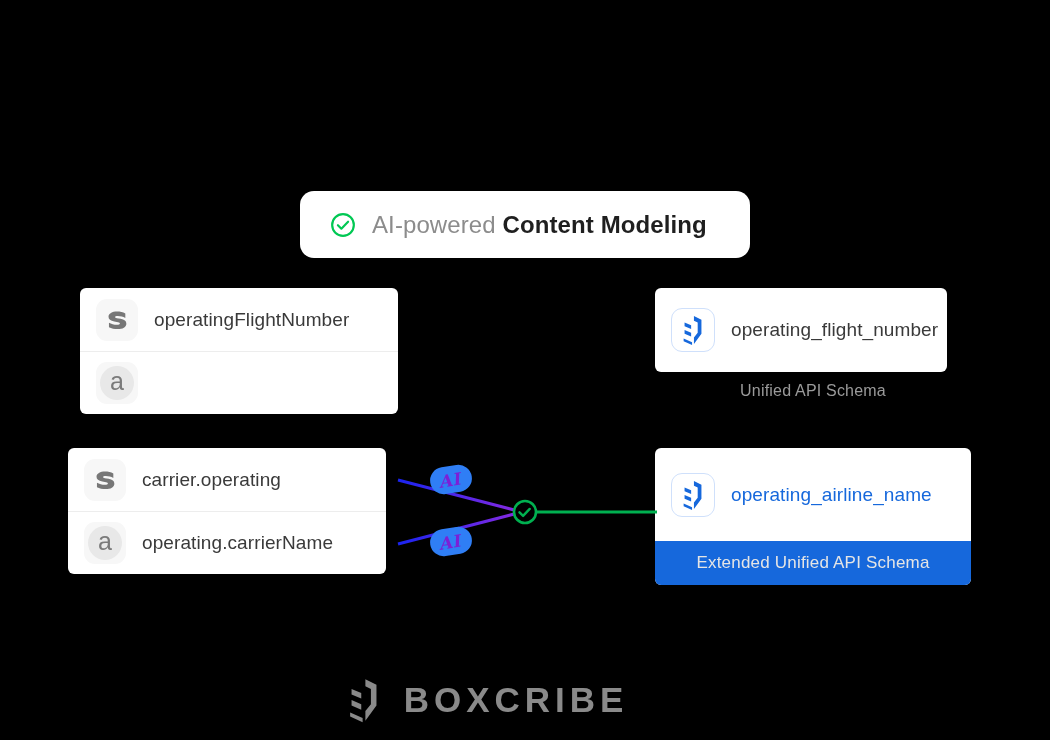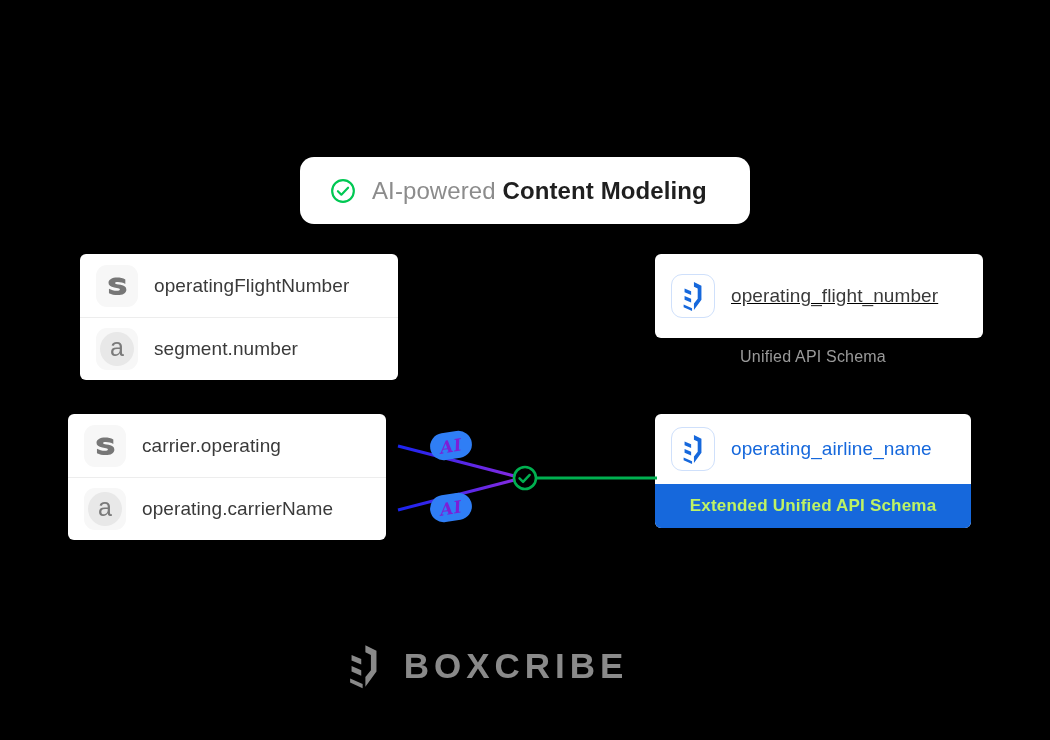--- a/index.html
+++ b/index.html
@@ -11,20 +11,21 @@
     width: 1050px;
     height: 740px;
     position: relative;
     overflow: hidden;
     font-family: "Liberation Sans", sans-serif;
     -webkit-font-smoothing: antialiased;
   }
   .stage {
     position: absolute;
     inset: 0;
+    margin-top: 34px;
   }
 
   
   .title-pill {
     position: absolute;
     left: 300px;
     top: 157px;
     width: 450px;
     height: 67px;
     box-sizing: border-box;
@@ -95,46 +96,46 @@
     font-size: 19px;
     color: #3a3a3a;
     white-space: nowrap;
     letter-spacing: 0.1px;
   }
   .row-label.blue { color: #1668dc; }
 
   
   #card-gds-1 { left: 80px; top: 254px; width: 318px; }
   #card-gds-2 { left: 68px; top: 414px; width: 318px; }
-  #card-unified    { left: 655px; top: 254px; width: 328px; height: 84px; text-decoration: underline; }
+  #card-unified    { left: 655px; top: 254px; width: 292px; height: 84px; }
   #card-extended   { left: 655px; top: 414px; width: 316px; }
 
   #card-unified .row { height: 84px; }
-  #card-extended .row { height: 70px; }
+  #card-extended .row { height: 93px; }
 
   .schema-caption {
     position: absolute;
     left: 655px;
     top: 348px;
     width: 316px;
     text-align: center;
     font-size: 16px;
     font-weight: 400;
     color: #9a9a9a;
     letter-spacing: 0.2px;
   }
   .card-footer {
     background: #1668dc;
     height: 44px;
     display: flex;
     align-items: center;
     justify-content: center;
     font-size: 17px;
-    font-weight: 700;
-    color: #bef264;
+    font-weight: 400;
+    color: #e5e5e5;
     letter-spacing: 0.2px;
   }
 
   
   .connectors {
     position: absolute;
     left: 0; top: 0;
     width: 1050px; height: 740px;
     pointer-events: none;
   }
@@ -200,21 +201,20 @@
         <svg width="28" height="28" viewBox="0 0 32 32">
           <path d="M25.5 8.5c-2.6-1.5-6-2.1-9.4-2.1-5.6 0-9.8 2.2-9.8 6 0 3 2.3 4.6 6.6 5.4l4.3.8c1.5.3 2.1.7 2.1 1.3 0 .9-1.3 1.4-3.6 1.4-3.2 0-6.3-.8-8.9-2.3v5.3c2.8 1.4 6.3 2.1 9.8 2.1 5.9 0 10.1-2.2 10.1-6.2 0-3-2.2-4.7-6.6-5.5l-4.4-.8c-1.4-.3-2-.6-2-1.2 0-.8 1.1-1.3 3.3-1.3 3 0 6 .8 8.5 2.2z" fill="#777777"></path>
         </svg>
       </span>
       <span class="row-label">operatingFlightNumber</span>
     </div>
     <div class="row">
       <span class="badge">
         <span class="badge-a-circle">a</span>
       </span>
-      <span class="row-label">segment.number</span>
     </div>
   </div>
 
   <div class="card" id="card-gds-2">
     <div class="row">
       <span class="badge">
         <svg width="28" height="28" viewBox="0 0 32 32">
           <path d="M25.5 8.5c-2.6-1.5-6-2.1-9.4-2.1-5.6 0-9.8 2.2-9.8 6 0 3 2.3 4.6 6.6 5.4l4.3.8c1.5.3 2.1.7 2.1 1.3 0 .9-1.3 1.4-3.6 1.4-3.2 0-6.3-.8-8.9-2.3v5.3c2.8 1.4 6.3 2.1 9.8 2.1 5.9 0 10.1-2.2 10.1-6.2 0-3-2.2-4.7-6.6-5.5l-4.4-.8c-1.4-.3-2-.6-2-1.2 0-.8 1.1-1.3 3.3-1.3 3 0 6 .8 8.5 2.2z" fill="#777777"></path>
         </svg>
       </span>

